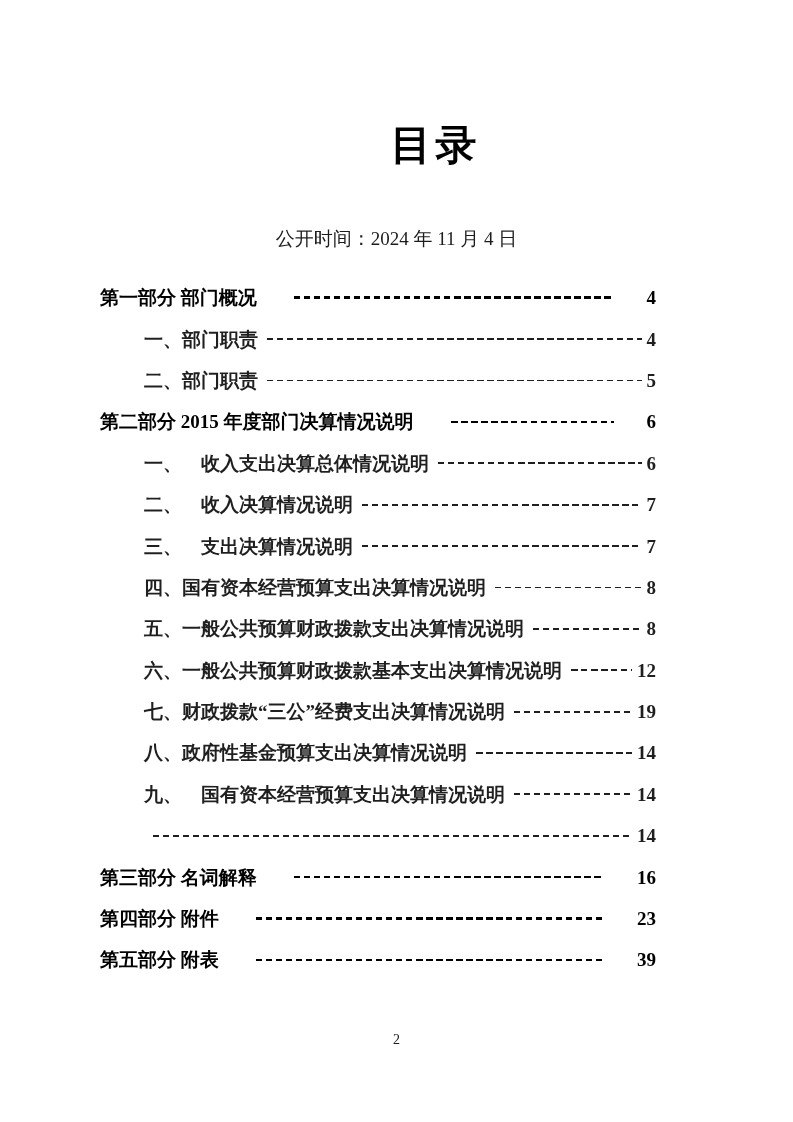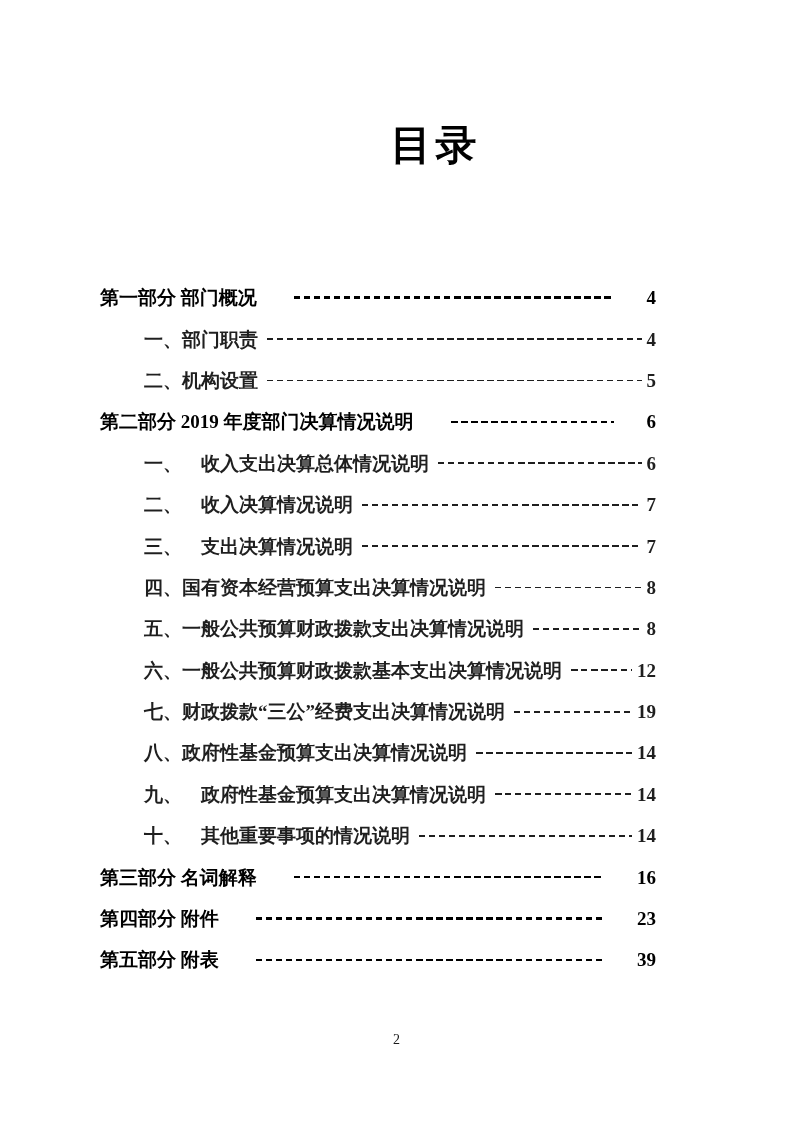--- a/index.html
+++ b/index.html
@@ -100,39 +100,40 @@
     color: #1a1a1a;
   }
 </style>
 </head>
 <body>
 
 <div class="doc-page">
 
   <div class="doc-title">目录</div>
 
+  <div class="publish-line">公开时间：2024 年 11 月 4 日</div>
 
   <div class="toc-list">
       <div class="toc-row level-1">
     <span class="toc-label">第一部分 部门概况</span>
     <span class="toc-leader"></span>
     <span class="toc-page">4</span>
   </div>
       <div class="toc-row level-2">
     <span class="toc-label">一、部门职责</span>
     <span class="toc-leader"></span>
     <span class="toc-page">4</span>
   </div>
       <div class="toc-row level-2">
-    <span class="toc-label">二、机构设置</span>
+    <span class="toc-label">二、部门职责</span>
     <span class="toc-leader"></span>
     <span class="toc-page">5</span>
   </div>
       <div class="toc-row level-1">
-    <span class="toc-label">第二部分 2019 年度部门决算情况说明</span>
+    <span class="toc-label">第二部分 2015 年度部门决算情况说明</span>
     <span class="toc-leader"></span>
     <span class="toc-page">6</span>
   </div>
       <div class="toc-row level-2">
     <span class="toc-label">一、　收入支出决算总体情况说明</span>
     <span class="toc-leader"></span>
     <span class="toc-page">6</span>
   </div>
       <div class="toc-row level-2">
     <span class="toc-label">二、　收入决算情况说明</span>
@@ -163,26 +164,25 @@
     <span class="toc-label">七、财政拨款“三公”经费支出决算情况说明</span>
     <span class="toc-leader"></span>
     <span class="toc-page">19</span>
   </div>
       <div class="toc-row level-2">
     <span class="toc-label">八、政府性基金预算支出决算情况说明</span>
     <span class="toc-leader"></span>
     <span class="toc-page">14</span>
   </div>
       <div class="toc-row level-2">
-    <span class="toc-label">九、　政府性基金预算支出决算情况说明</span>
+    <span class="toc-label">九、　国有资本经营预算支出决算情况说明</span>
     <span class="toc-leader"></span>
     <span class="toc-page">14</span>
   </div>
       <div class="toc-row level-2">
-    <span class="toc-label">十、　其他重要事项的情况说明</span>
     <span class="toc-leader"></span>
     <span class="toc-page">14</span>
   </div>
       <div class="toc-row level-1">
     <span class="toc-label">第三部分 名词解释</span>
     <span class="toc-leader"></span>
     <span class="toc-page">16</span>
   </div>
       <div class="toc-row level-1">
     <span class="toc-label">第四部分 附件</span>

